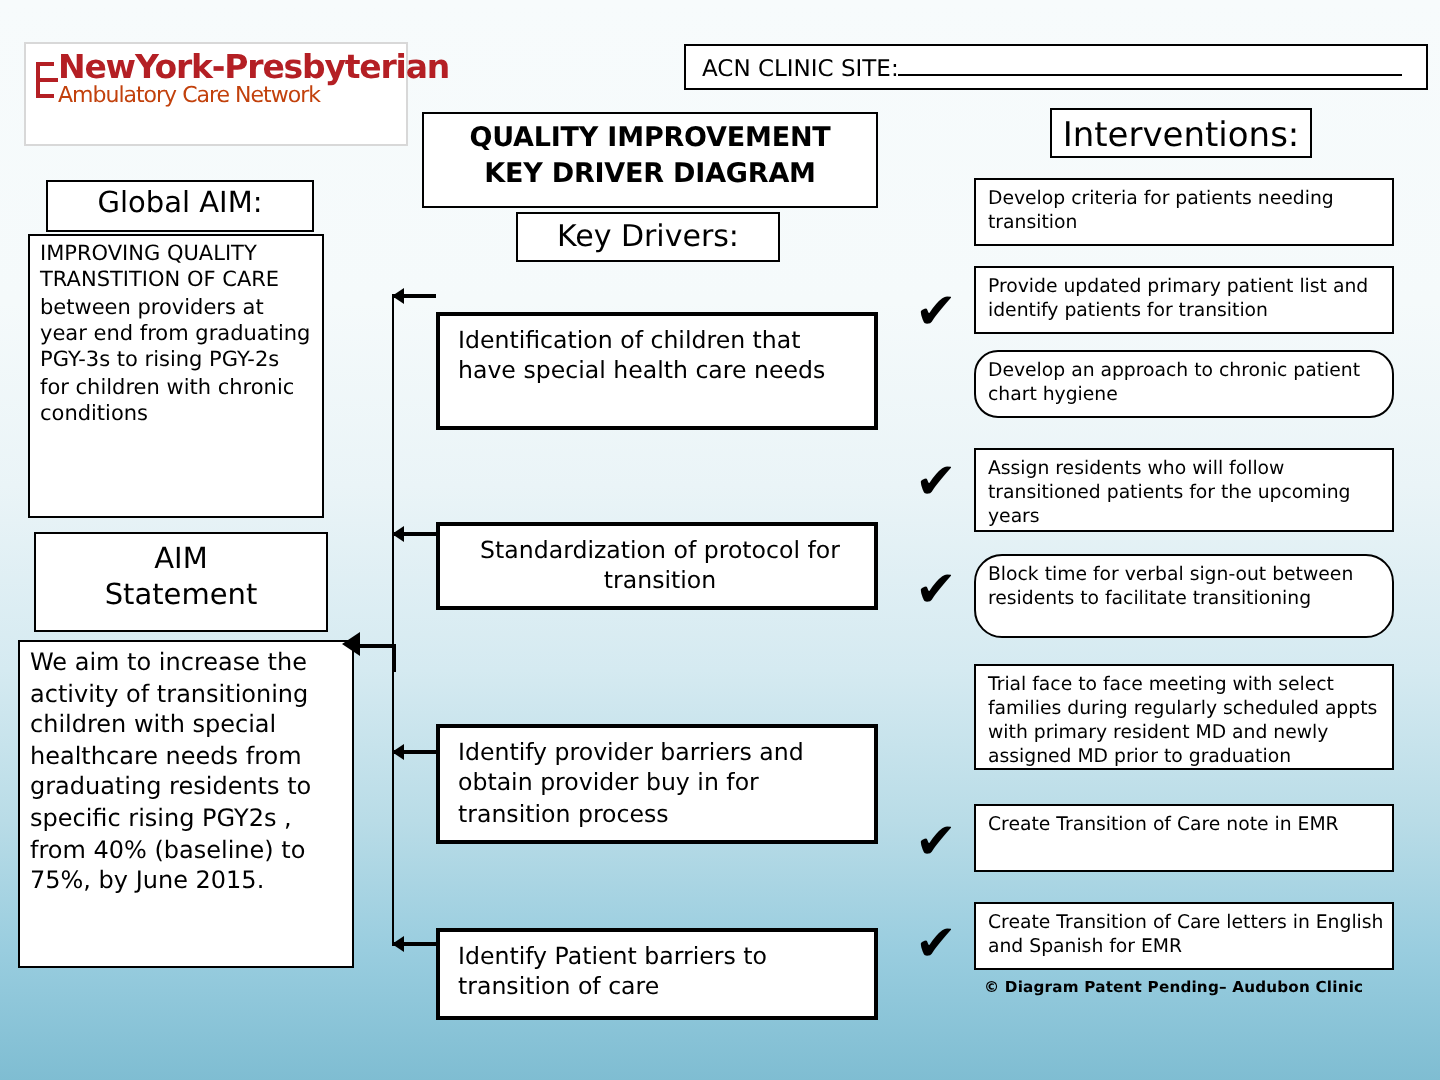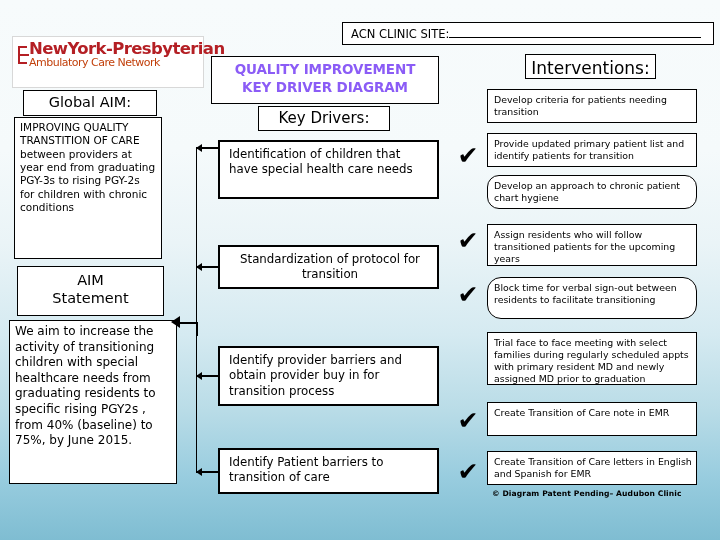--- a/index.html
+++ b/index.html
@@ -36,21 +36,21 @@
     font-family: "DejaVu Sans", sans-serif;
     color: #000000;
     line-height: 1.12;
   }
   .hbox.thick { border-width: 2px; }
 
   
   #logo {
     position: absolute;
     left: 12px;
-    top: 36px;
+    top: 21px;
     width: 192px;
     height: 52px;
     background: #ffffff;
     border: 1px solid #d8d8d8;
     box-sizing: border-box;
     padding: 3px 4px 2px 16px;
   }
   #logo .mark {
     position: absolute;
     left: 5px;
@@ -104,21 +104,21 @@
     height: 11px;
     vertical-align: baseline;
   }
 
   
   #title {
     left: 211px;
     top: 56px;
     width: 228px;
     height: 48px;
-    color: #8b5cf6;
+    color: #000000;
     font-weight: bold;
     font-size: 13.5px;
     text-align: center;
     padding-top: 5px;
     letter-spacing: -0.1px;
   }
   #title .t2 { display:block; margin-top: 3px; }
 
   
   #kd-header {
@@ -179,20 +179,21 @@
     line-height: 1.3;
   }
 
   
   .kd {
     left: 218px;
     width: 221px;
     font-size: 11.8px;
     padding: 5px 6px 0 9px;
     line-height: 1.3;
+    margin-top: 16px;
   }
   #kd1 { top: 140px; height: 59px; }
   #kd2 { top: 245px; height: 44px; text-align: center; }
   #kd3 { top: 346px; height: 60px; }
   #kd4 { top: 448px; height: 46px; }
 
   
   .iv {
     left: 487px;
     width: 210px;

